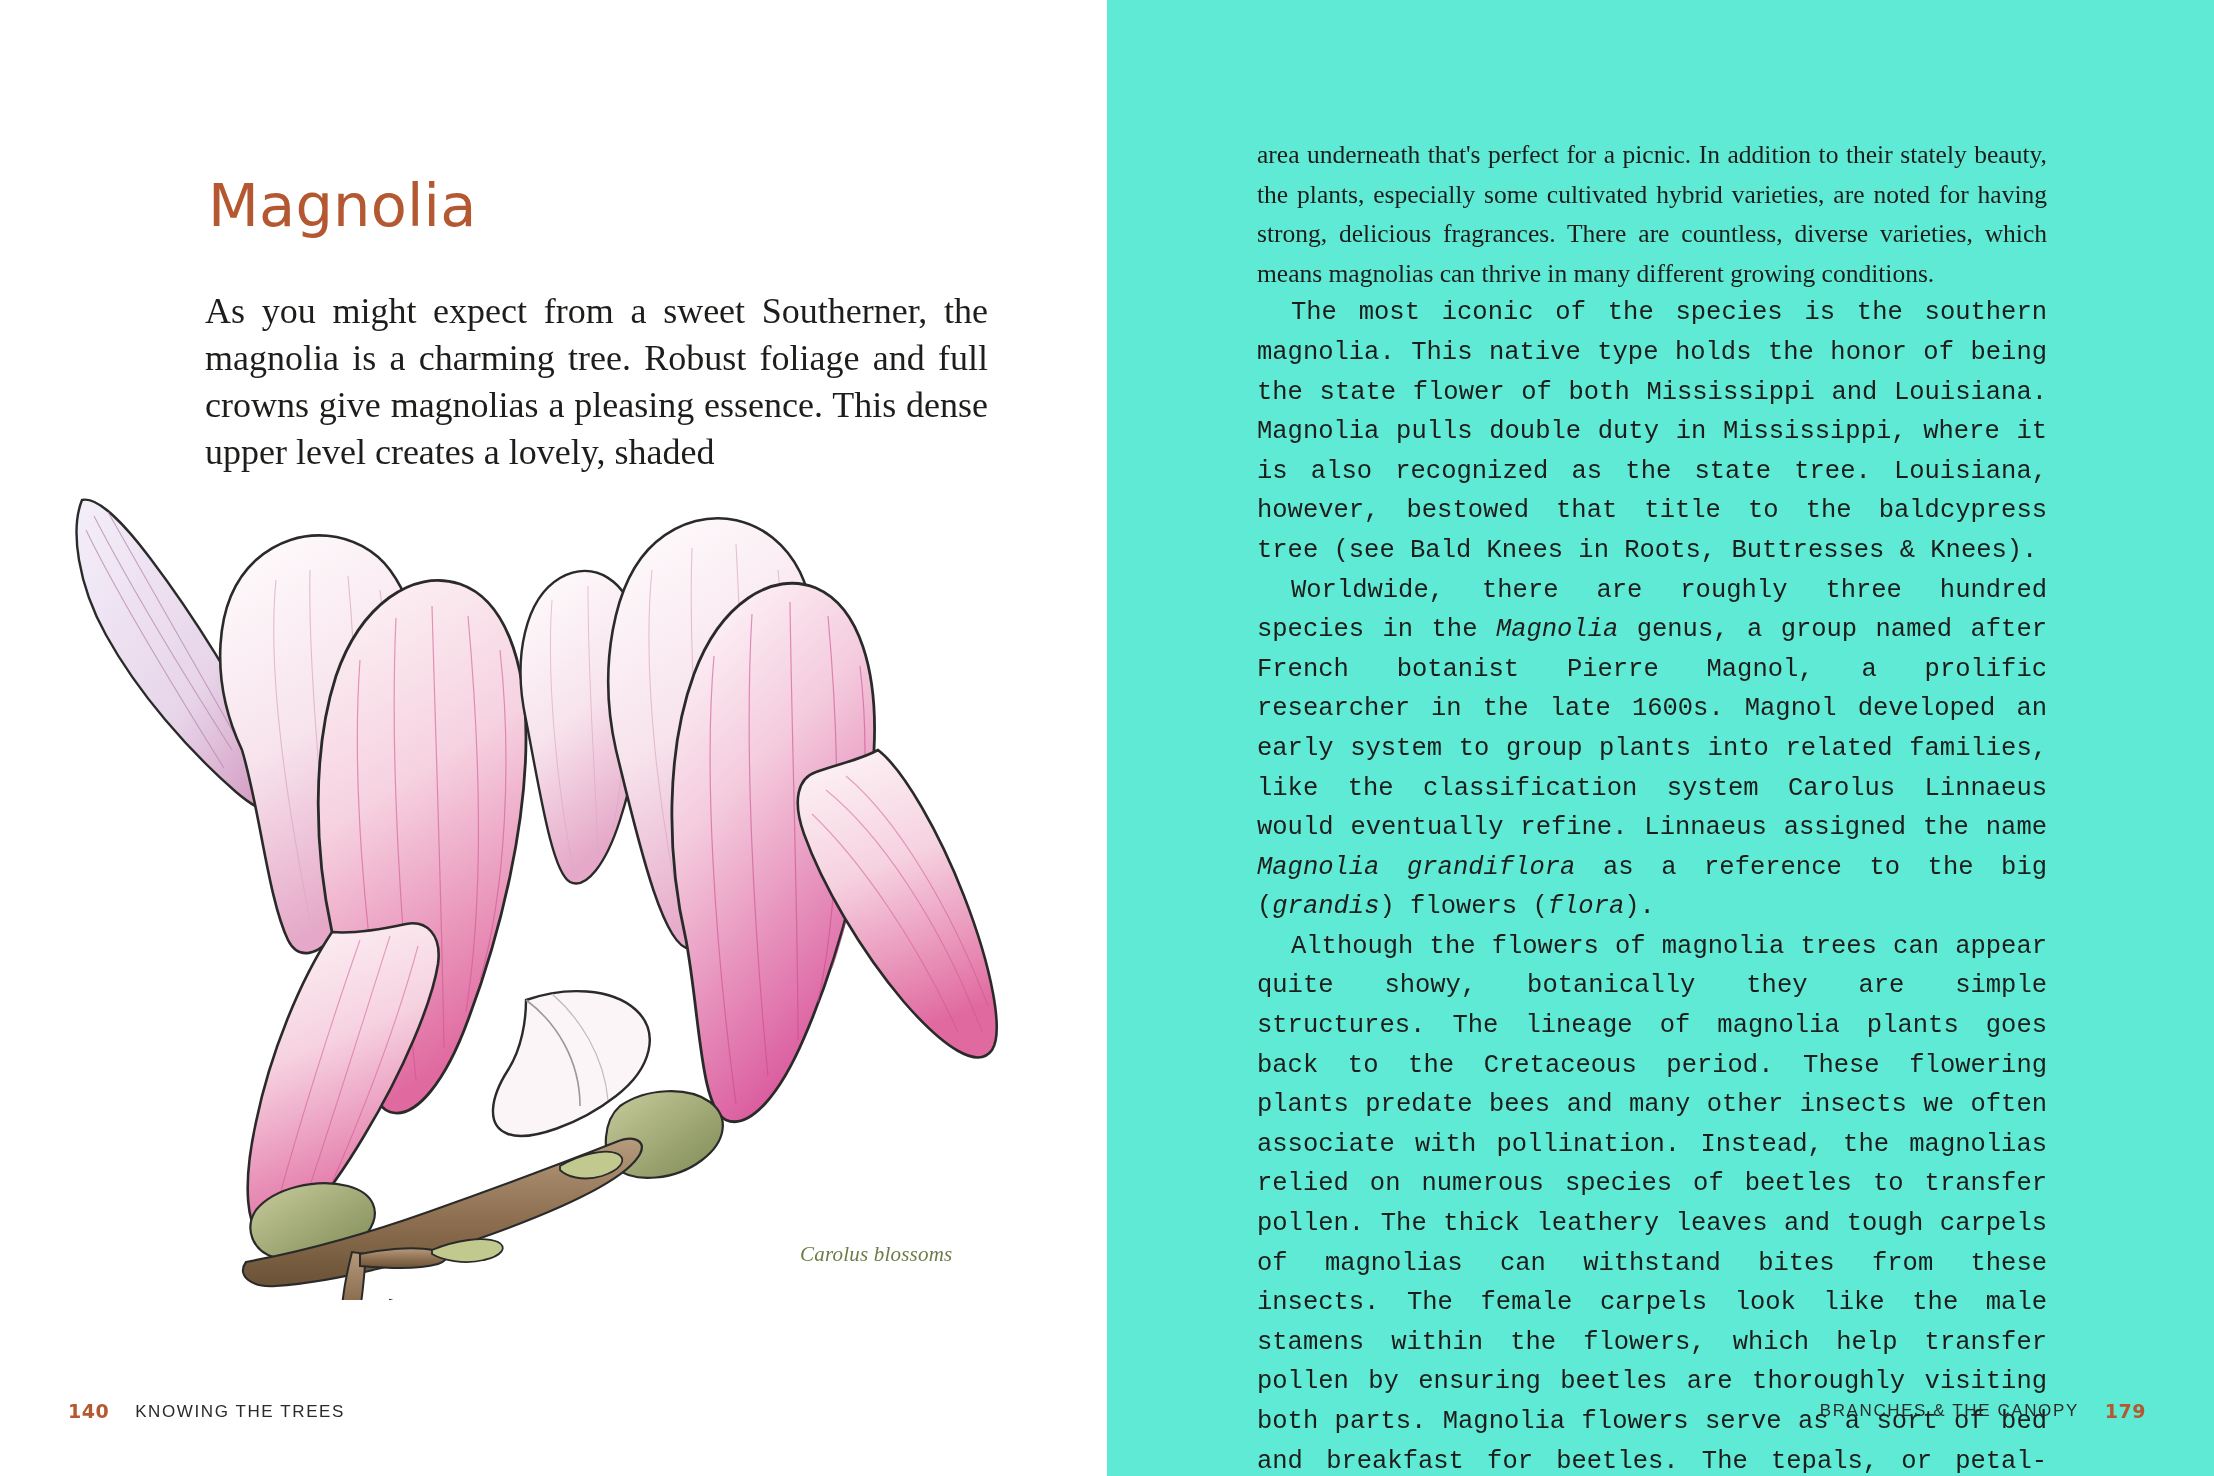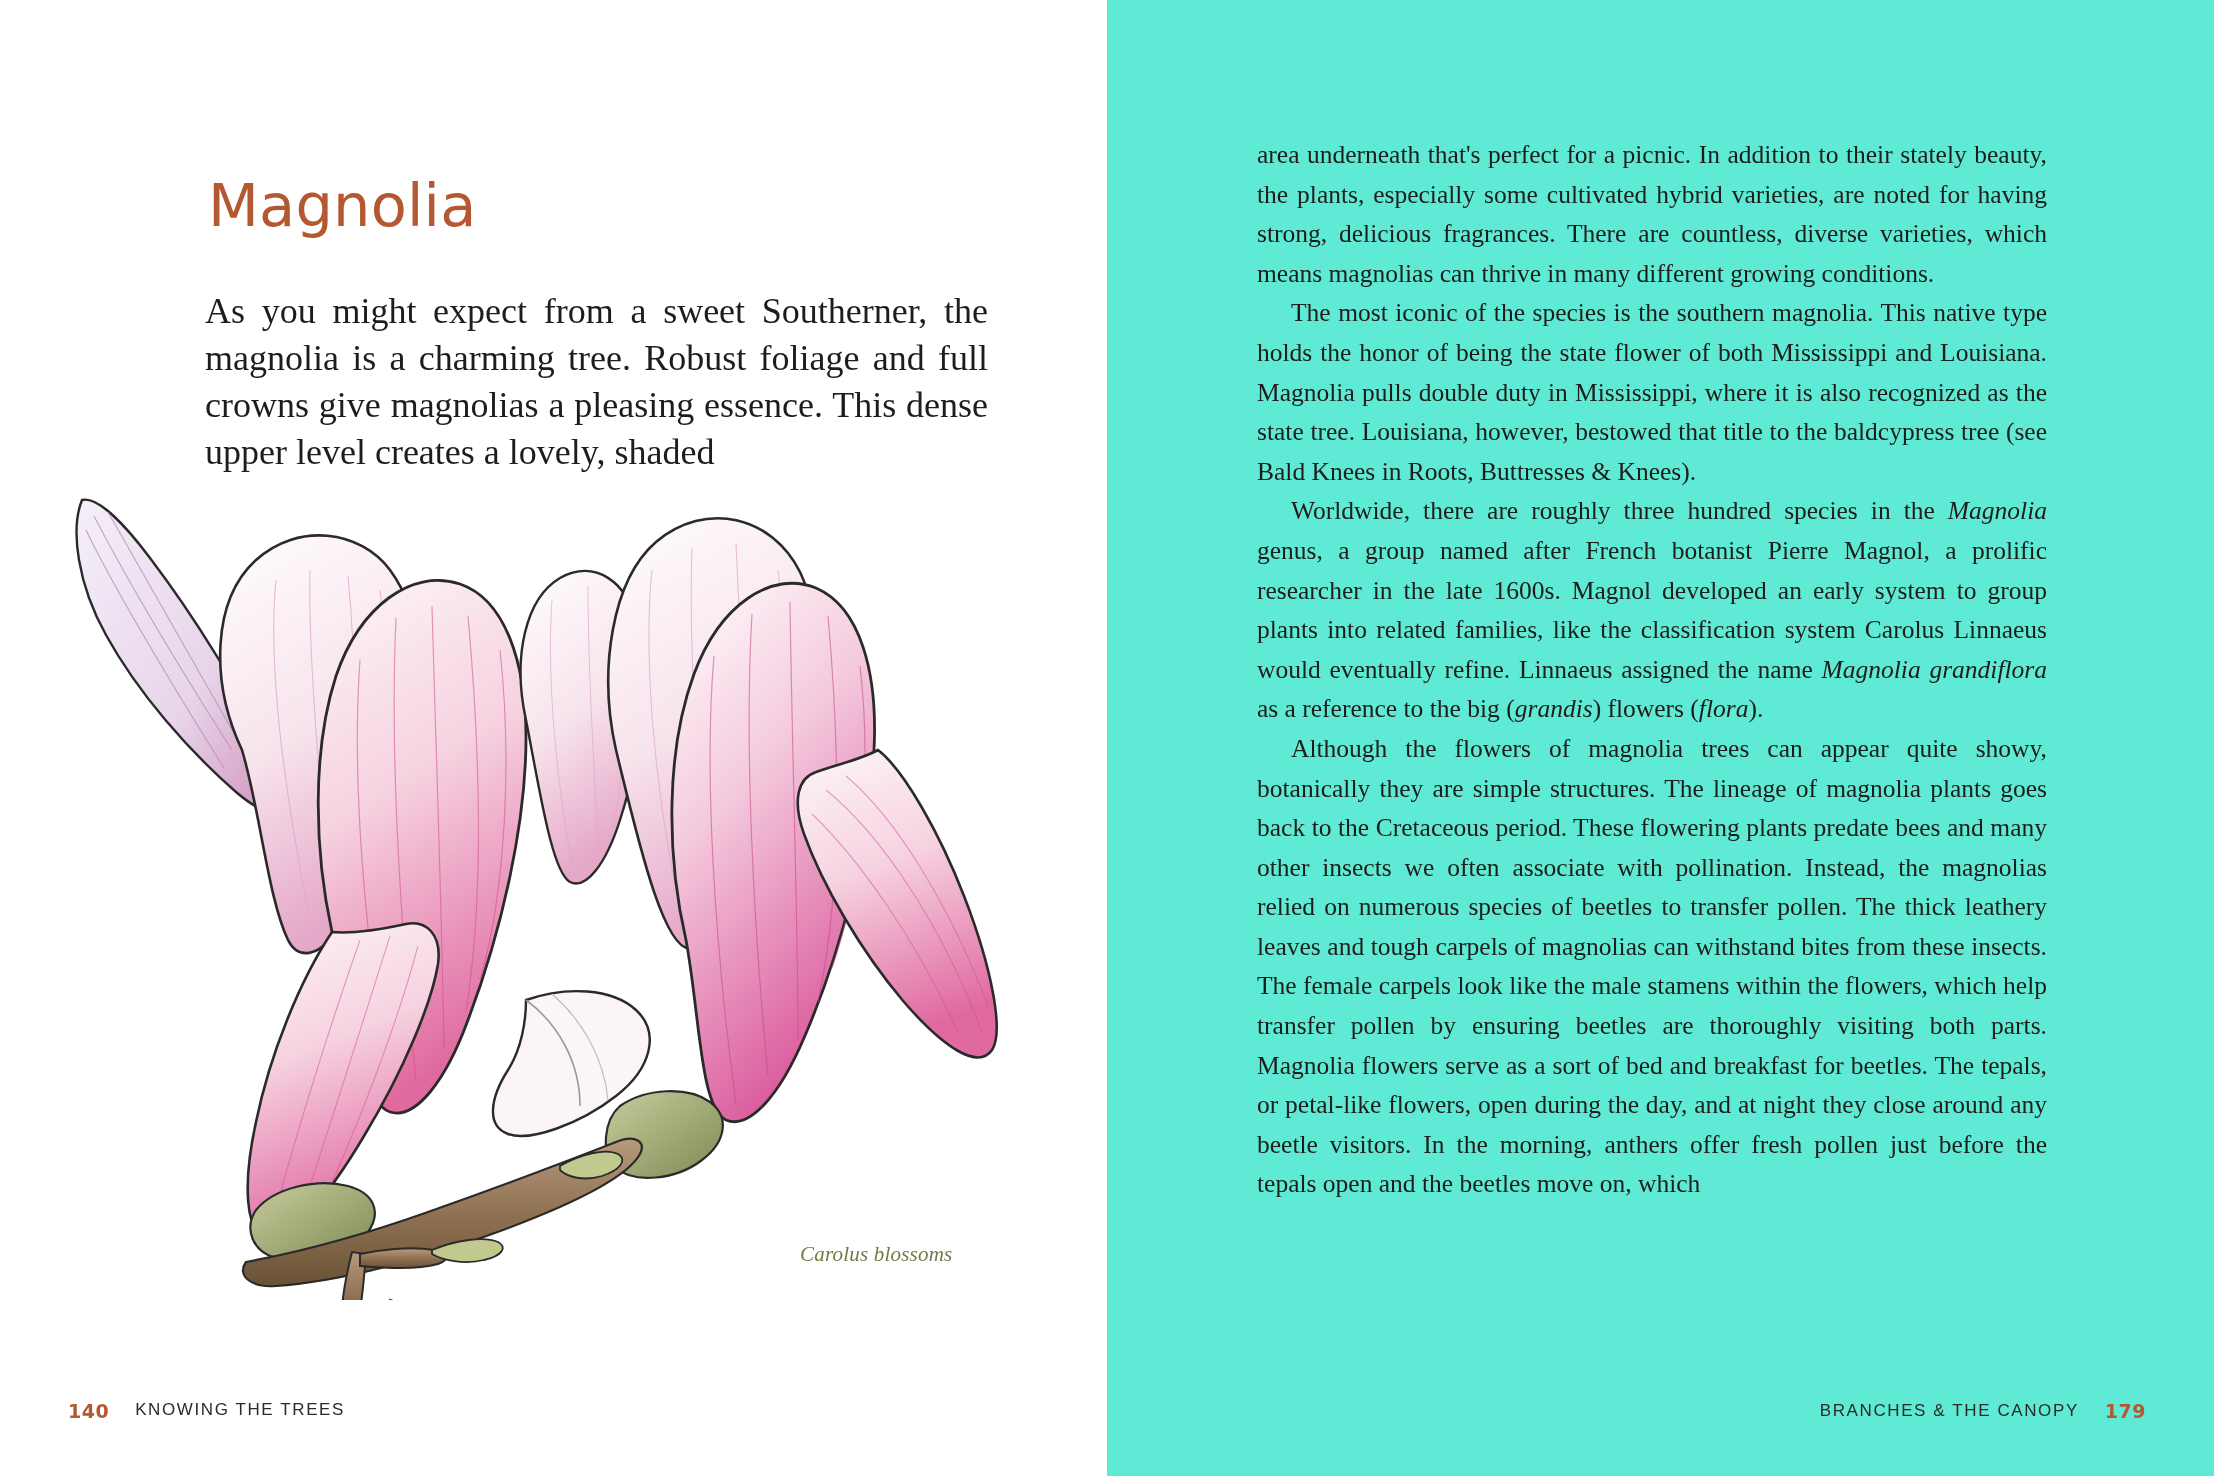--- a/index.html
+++ b/index.html
@@ -82,21 +82,21 @@
     color: #6d7c46;
     letter-spacing: 0.2px;
   }
 
   
   .folio-left {
     position: absolute;
     left: 68px;
     bottom: 54px;
     display: flex;
-    align-items: flex-start;
+    align-items: flex-end;
     gap: 26px;
   }
   .folio-right {
     position: absolute;
     right: 68px;
     bottom: 54px;
     display: flex;
     align-items: center;
     gap: 26px;
   }
@@ -125,20 +125,21 @@
     line-height: 39.6px;
     text-align: justify;
     color: #1d1d1b;
   }
   .body-column p {
     margin: 0;
     text-indent: 0;
   }
   .body-column p + p {
     text-indent: 34px;
+    font-family: Liberation Mono, monospace;
   }
   .body-column i { font-style: italic; }
 </style>
 </head>
 <body>
 
 <div class="spread">
 
   <div class="page page-left">
 

